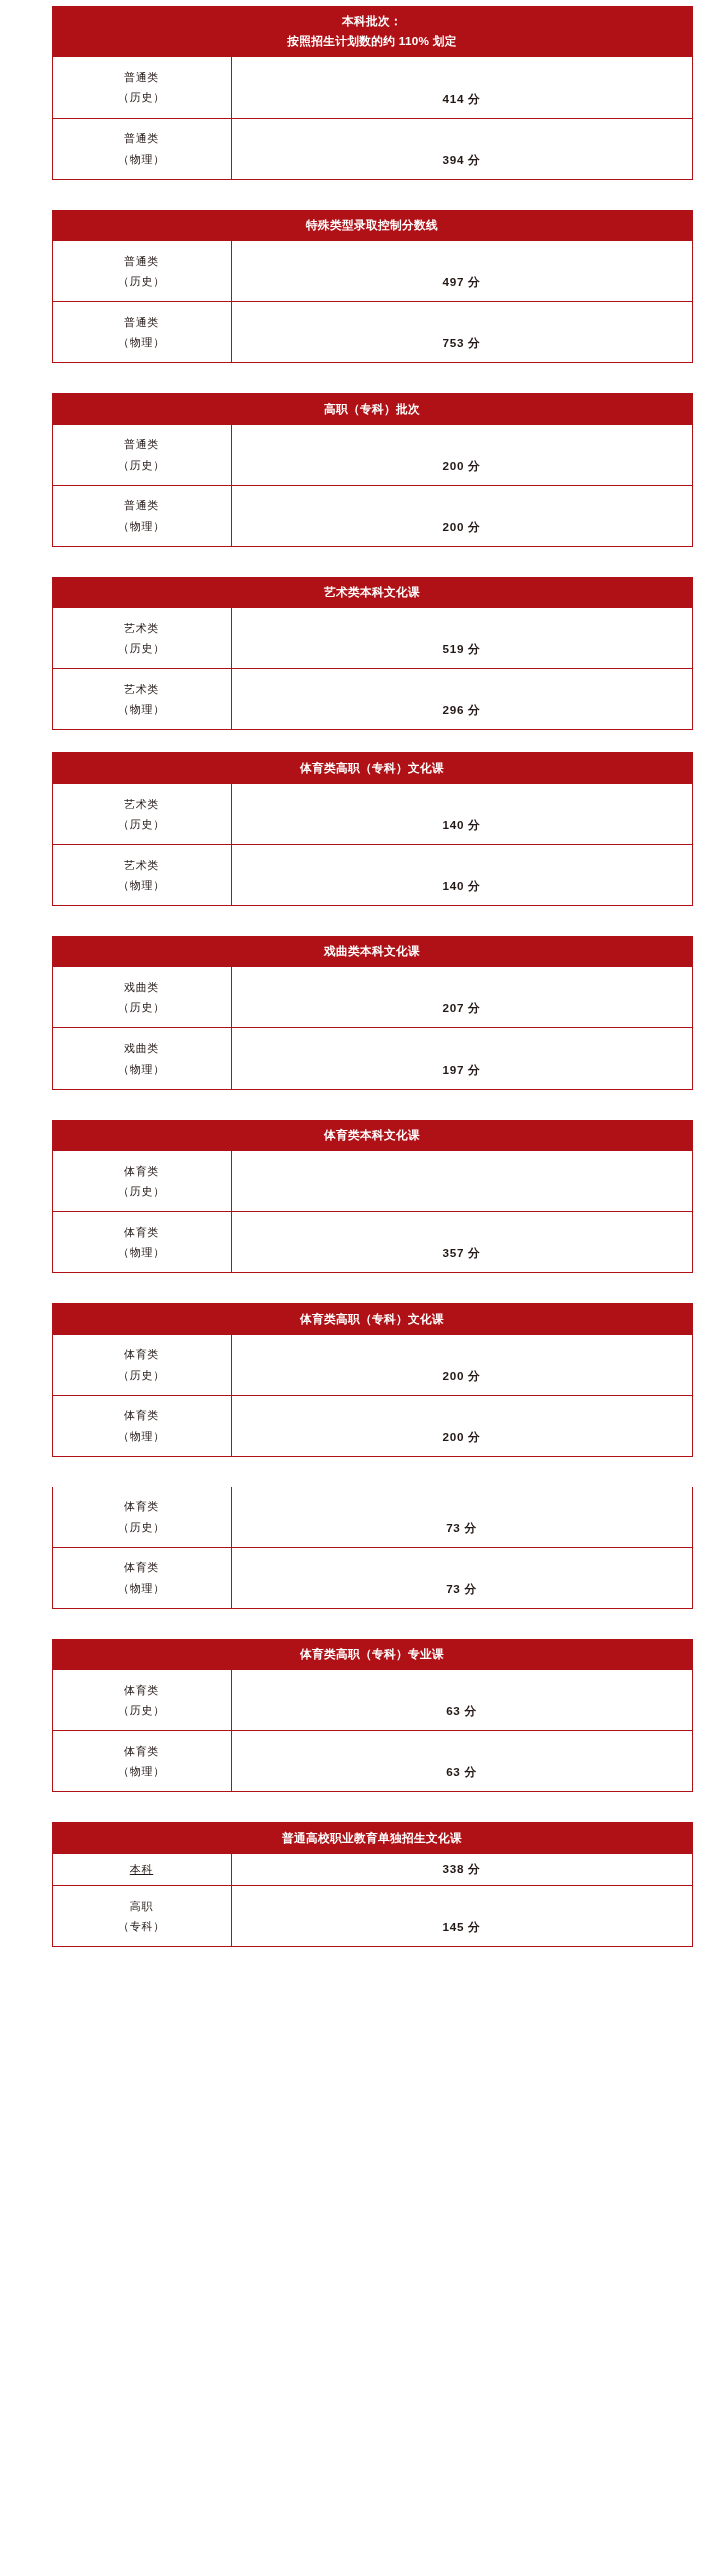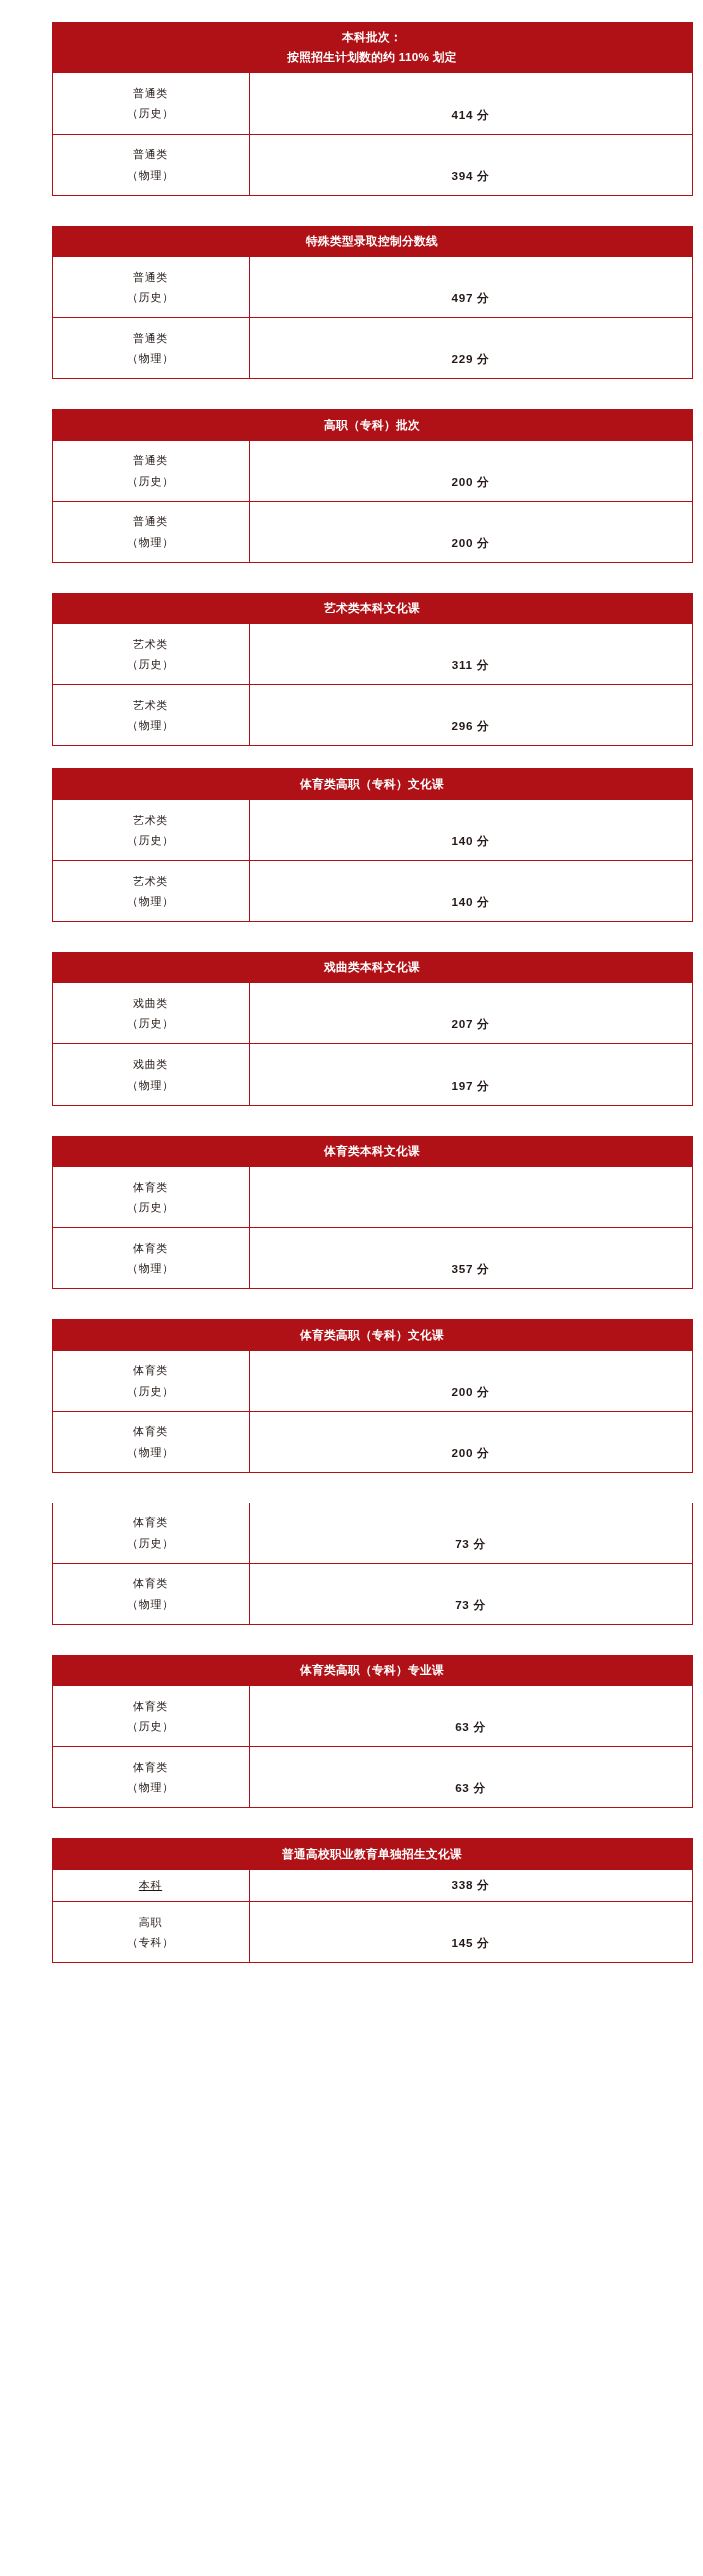--- a/index.html
+++ b/index.html
@@ -13,21 +13,21 @@
     color: #231815;
   }
   .page {
     width: 704px;
     margin: 0 auto;
     padding-top: 5.5px;
     box-sizing: border-box;
   }
   .block {
     width: 641px;
-    margin: 16px auto 30px auto;
+    margin: 0 auto 30px auto;
     padding-left: 40px;
   }
   .block.tight {
     margin-bottom: 22px;
   }
   .block-header {
     background: #b01116;
     color: #ffffff;
     text-align: center;
     font-weight: bold;
@@ -48,21 +48,21 @@
   .row {
     display: flex;
     align-items: stretch;
     border-top: 0.7px solid #b01116;
     background: #ffffff;
   }
   .row:first-child {
     border-top: none;
   }
   .cell-label {
-    width: 197px;
+    width: 179px;
     box-sizing: border-box;
     border-right: 0.7px solid #b01116;
     text-align: center;
     font-size: 11px;
     line-height: 1.85;
     padding: 9.7px 4.1px;
     font-weight: normal;
     color: #231815;
     display: flex;
     flex-direction: column;
@@ -136,21 +136,21 @@
           <span class="l1">普通类</span>
           <span class="l2">（历史）</span>
         </div>
         <div class="cell-value">497 分</div>
       </div>
       <div class="row tall">
         <div class="cell-label">
           <span class="l1">普通类</span>
           <span class="l2">（物理）</span>
         </div>
-        <div class="cell-value">229 分</div>
+        <div class="cell-value">753 分</div>
       </div>
     </div>
   </div>
 
   <div class="block">
     <div class="block-header">
       <span class="hline">高职（专科）批次</span>
     </div>
     <div class="rows">
       <div class="row tall">
@@ -173,21 +173,21 @@
   <div class="block tight">
     <div class="block-header">
       <span class="hline">艺术类本科文化课</span>
     </div>
     <div class="rows">
       <div class="row tall">
         <div class="cell-label">
           <span class="l1">艺术类</span>
           <span class="l2">（历史）</span>
         </div>
-        <div class="cell-value">311 分</div>
+        <div class="cell-value">519 分</div>
       </div>
       <div class="row tall">
         <div class="cell-label">
           <span class="l1">艺术类</span>
           <span class="l2">（物理）</span>
         </div>
         <div class="cell-value">296 分</div>
       </div>
     </div>
   </div>

